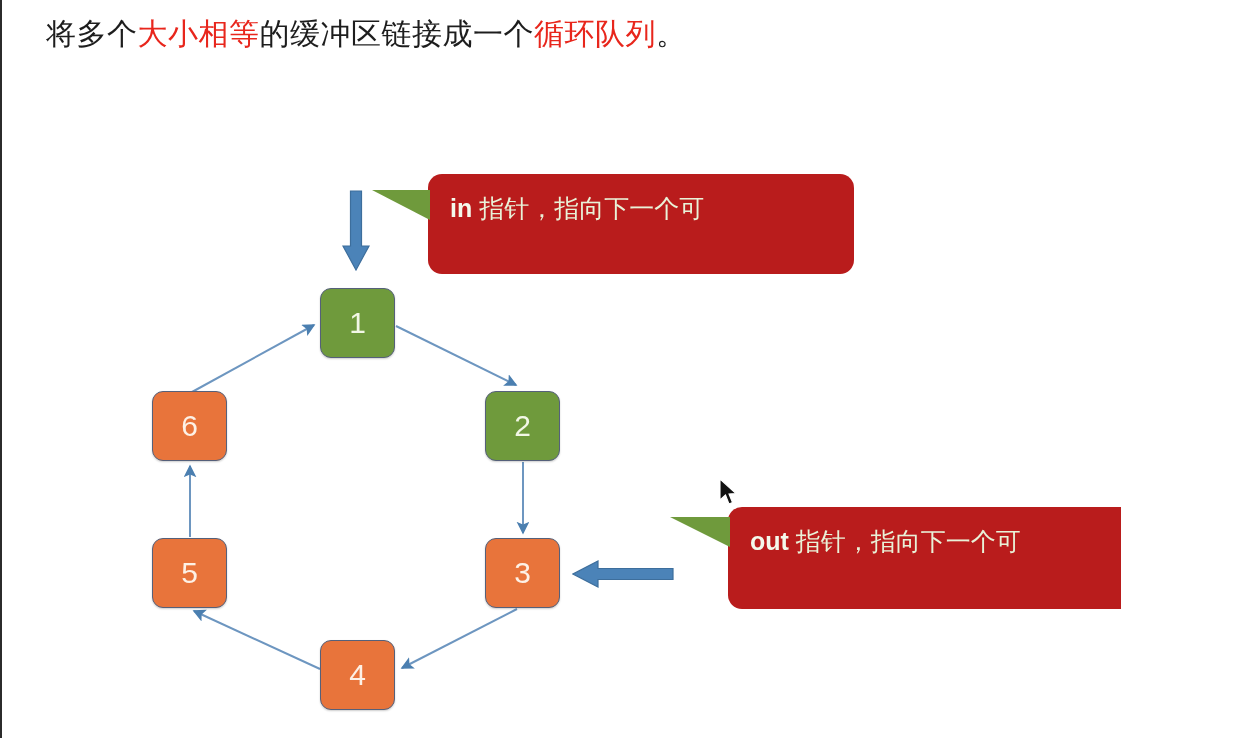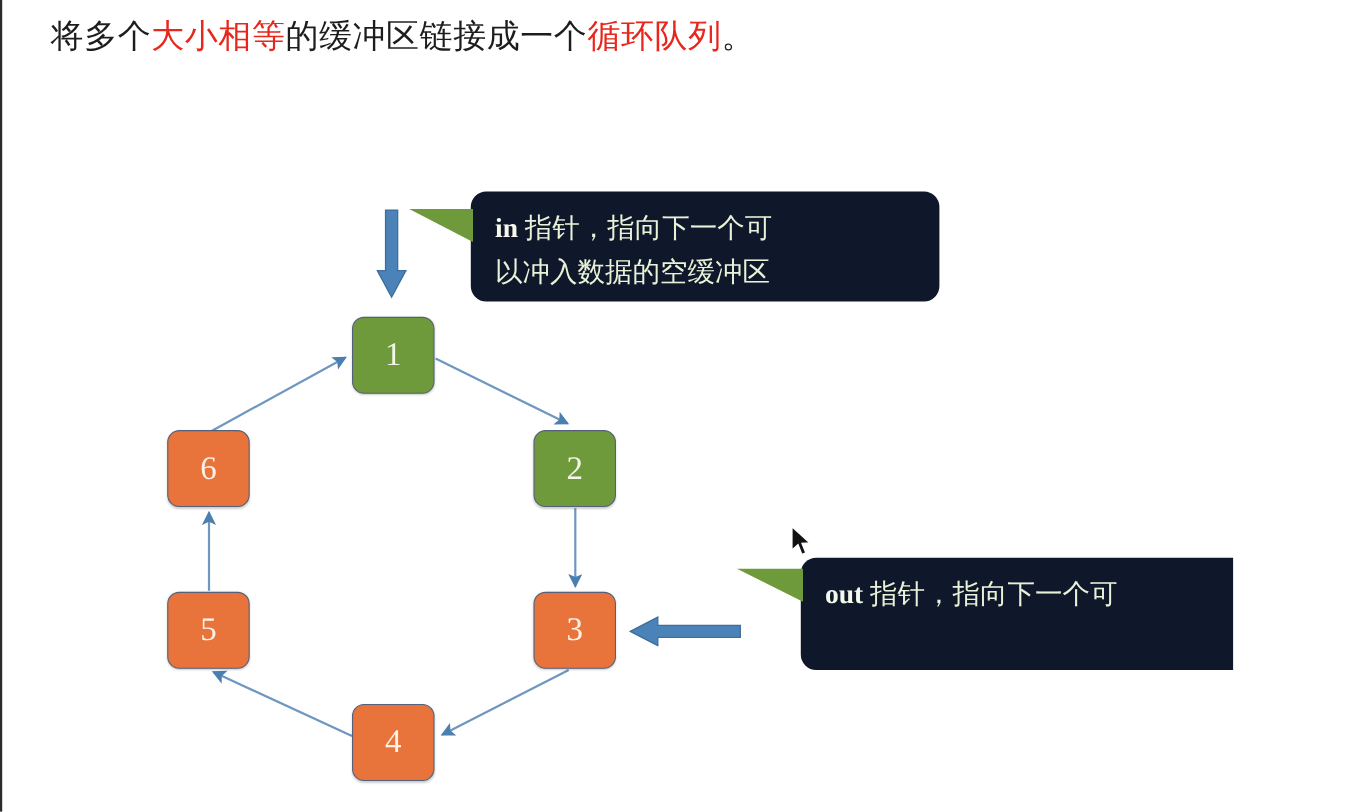--- a/index.html
+++ b/index.html
@@ -6,21 +6,21 @@
     margin: 0;
     padding: 0;
     background: #ffffff;
   }
   #stage {
     position: relative;
     width: 1121px;
     height: 738px;
     background: #ffffff;
     overflow: hidden;
-    font-family: Liberation Serif, serif;
+    font-family: Liberation Sans, sans-serif;
     border-left: 2px solid #2b2b2b;
     box-sizing: border-box;
     padding-left: 44px;
   }
 
   
   #text-block {
     position: absolute;
     left: 44px;
     top: 12px;
@@ -64,21 +64,21 @@
     font-size: 30px;
     color: #f2f7e6;
     box-shadow: 0 1px 2px rgba(0,0,0,0.20);
   }
   .node.green { background: #6f9a3c; }
   .node.orange { background: #e8743b; color: #fdf1e6; }
 
   
   .callout {
     position: absolute;
-    background: #0f172a;
+    background: #b91c1c;
     border-radius: 14px;
     box-sizing: border-box;
     color: #e9f2d8;
     font-size: 25px;
     line-height: 40px;
     padding: 14px 20px 12px 22px;
     white-space: nowrap;
   }
   .callout .latin {
     color: #f4f9ec;
@@ -200,21 +200,20 @@
       <path d="M8.5,1 L19.5,1 L19.5,56 L27,56 L14,80 L1,56 L8.5,56 Z" fill="#4b83b8" stroke="#3d6e9c" stroke-width="1.2"></path>
     </svg>
 
     <svg id="arrow-out" viewBox="0 0 102 28">
       <path d="M101,8.5 L101,19.5 L26,19.5 L26,27 L1,14 L26,1 L26,8.5 Z" fill="#4b83b8" stroke="#3d6e9c" stroke-width="1.2"></path>
     </svg>
 
     <div class="callout" id="callout-in">
       <div class="tail"></div>
       <div><span class="latin">in</span> 指针，指向下一个可</div>
-      <div>以冲入数据的空缓冲区</div>
     </div>
 
     <div class="callout" id="callout-out">
       <div class="tail"></div>
       <div><span class="latin">out</span> 指针，指向下一个可</div>
     </div>
 
     <svg id="cursor" viewBox="0 0 20 30">
       <path d="M2,1 L2,22 L7.5,17 L11,26 L14.5,24.5 L11,16 L18,15.5 Z" fill="#111111" stroke="#ffffff" stroke-width="1.1"></path>
     </svg>

